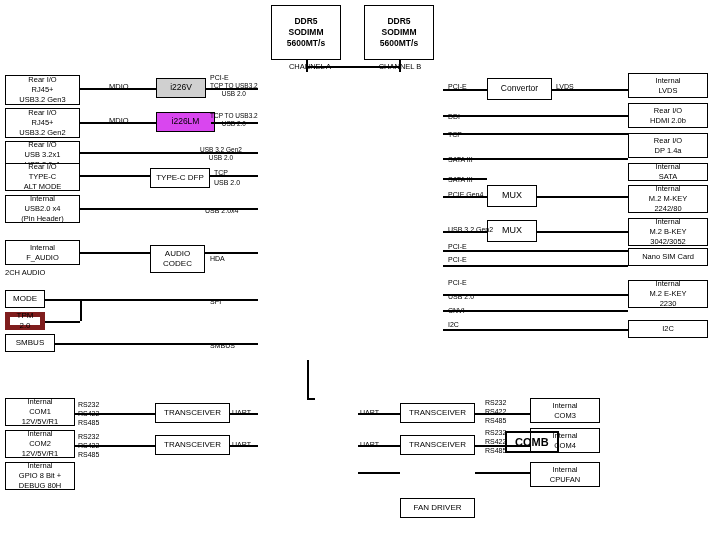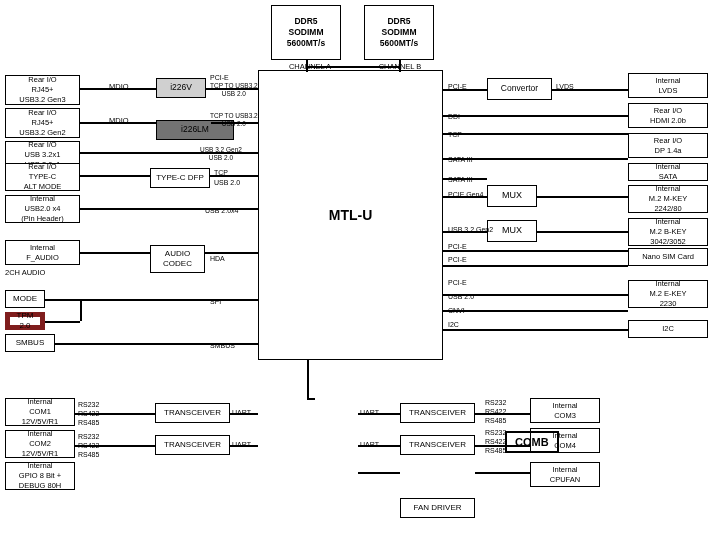--- a/index.html
+++ b/index.html
@@ -54,41 +54,38 @@
   <div class="box bold-label" style="left:271px;top:5px;width:70px;height:55px;font-size:8.5px;font-weight:bold;">
     DDR5<br>SODIMM<br>5600MT/s
   </div>
   <div class="box bold-label" style="left:364px;top:5px;width:70px;height:55px;font-size:8.5px;font-weight:bold;">
     DDR5<br>SODIMM<br>5600MT/s
   </div>
 
   <div class="label" style="left:280px;top:62px;width:60px;font-size:7.5px;">CHANNEL A</div>
   <div class="label" style="left:370px;top:62px;width:60px;font-size:7.5px;">CHANNEL B</div>
 
-  <div class="box bold-label" style="left:258px;top:70px;width:185px;height:290px;font-size:14px;font-weight:bold;">
-    MTL-U
-  </div>
 
 
   <div class="box" style="left:487px;top:78px;width:65px;height:22px;font-size:8.5px;">
     Convertor
   </div>
 
   <div class="box" style="left:487px;top:185px;width:50px;height:22px;font-size:9px;">
     MUX
   </div>
   <div class="box" style="left:487px;top:220px;width:50px;height:22px;font-size:9px;">
     MUX
   </div>
 
   <div class="box" style="left:156px;top:78px;width:50px;height:20px;font-size:8.5px;background:#d0d0d0;">
     i226V
   </div>
 
-  <div class="box" style="left:156px;top:112px;width:78px;height:20px;font-size:8.5px;background:#737373;margin-top:8px;">
+  <div class="box" style="left:156px;top:112px;width:59px;height:20px;font-size:8.5px;background:#d946ef;">
     i226LM
   </div>
 
   <div class="box" style="left:150px;top:168px;width:60px;height:20px;font-size:8px;">
     TYPE-C DFP
   </div>
 
   <div class="box" style="left:150px;top:245px;width:55px;height:28px;font-size:8px;">
     AUDIO<br>CODEC
   </div>

